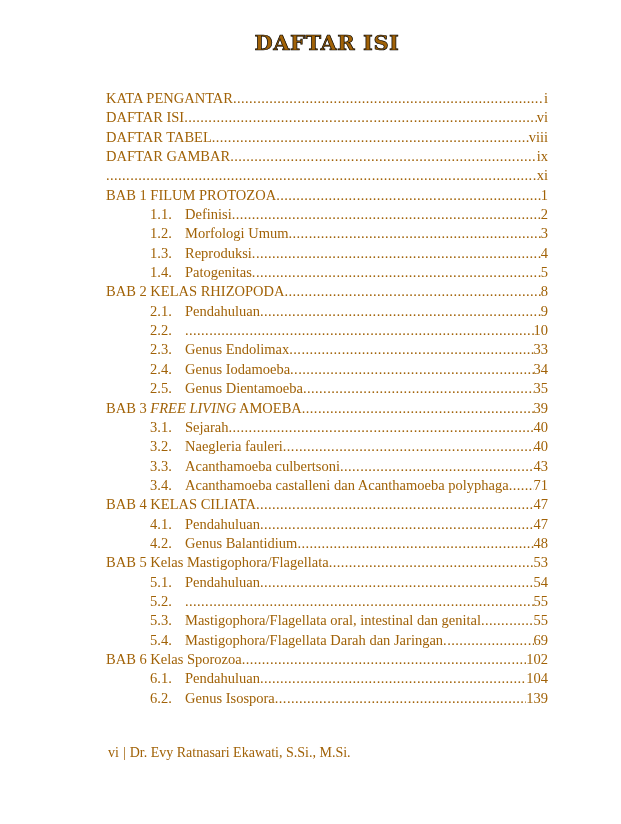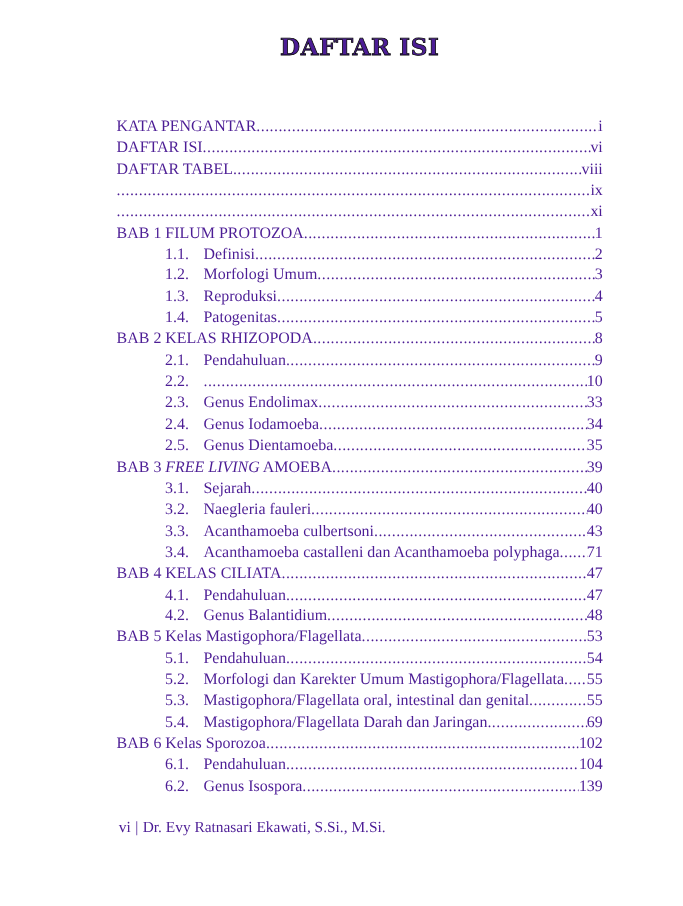--- a/index.html
+++ b/index.html
@@ -1,37 +1,37 @@
 <!DOCTYPE html>
 <html><head>
 <meta charset="utf-8">
 <style>
   html,body{margin:0;padding:0;background:#ffffff;}
   .page{
     position:relative;
     width:621px;height:824px;
     background:#ffffff;
-    color:#4c1d95;
+    color:#a16207;
     font-family:"Liberation Serif", serif;
     overflow:hidden;
   }
   .title{
     position:absolute;
     top:30px;left:106px;width:442px;
     margin:0;
     text-align:center;
     font-family:"DejaVu Serif", serif;
     font-size:21px;
     font-weight:bold;
     letter-spacing:0.5px;
     -webkit-text-stroke:0.7px #000;
   }
   .toc{
     position:absolute;
-    top:89px;left:106px;right:73px;margin-top:17px;
+    top:89px;left:106px;right:73px;
   }
   .row{
     display:flex;
     align-items:baseline;
     height:19.35px;
     line-height:19.35px;
     font-size:14.5px;
     white-space:nowrap;
   }
   .row.sub{padding-left:44px;}
@@ -70,20 +70,21 @@
         <span class="label">DAFTAR ISI</span>
         <span class="dots">................................................................................................................................................................................................................................................</span>
         <span class="pg">vi</span>
       </div>
       <div class="row">
         <span class="label">DAFTAR TABEL</span>
         <span class="dots">................................................................................................................................................................................................................................................</span>
         <span class="pg">viii</span>
       </div>
       <div class="row">
+        <span class="label">DAFTAR GAMBAR</span>
         <span class="dots">................................................................................................................................................................................................................................................</span>
         <span class="pg">ix</span>
       </div>
       <div class="row">
         <span class="dots">................................................................................................................................................................................................................................................</span>
         <span class="pg">xi</span>
       </div>
       <div class="row">
         <span class="label">BAB 1 FILUM PROTOZOA</span>
         <span class="dots">................................................................................................................................................................................................................................................</span>
@@ -199,21 +200,20 @@
         <span class="pg">53</span>
       </div>
       <div class="row sub">
         <span class="num">5.1.</span>
         <span class="label">Pendahuluan</span>
         <span class="dots">................................................................................................................................................................................................................................................</span>
         <span class="pg">54</span>
       </div>
       <div class="row sub">
         <span class="num">5.2.</span>
-        <span class="label">Morfologi dan Karekter Umum Mastigophora/Flagellata</span>
         <span class="dots">................................................................................................................................................................................................................................................</span>
         <span class="pg">55</span>
       </div>
       <div class="row sub">
         <span class="num">5.3.</span>
         <span class="label">Mastigophora/Flagellata oral, intestinal dan genital</span>
         <span class="dots">................................................................................................................................................................................................................................................</span>
         <span class="pg">55</span>
       </div>
       <div class="row sub">

